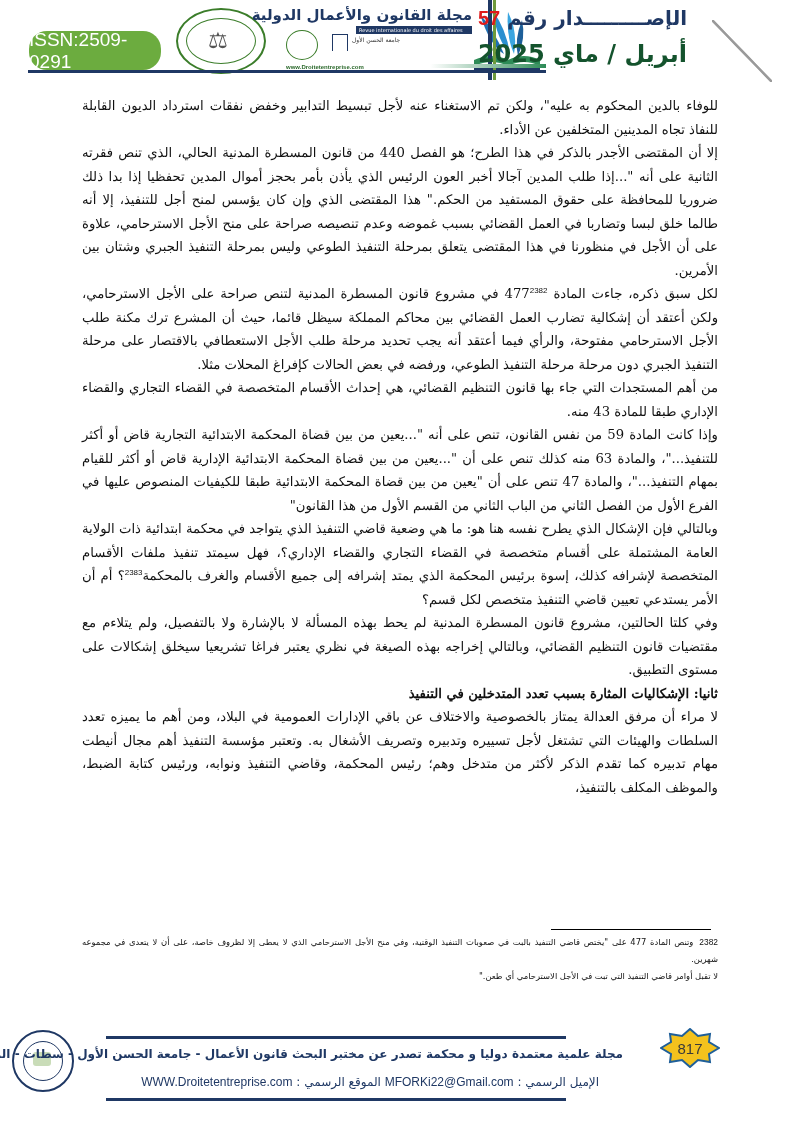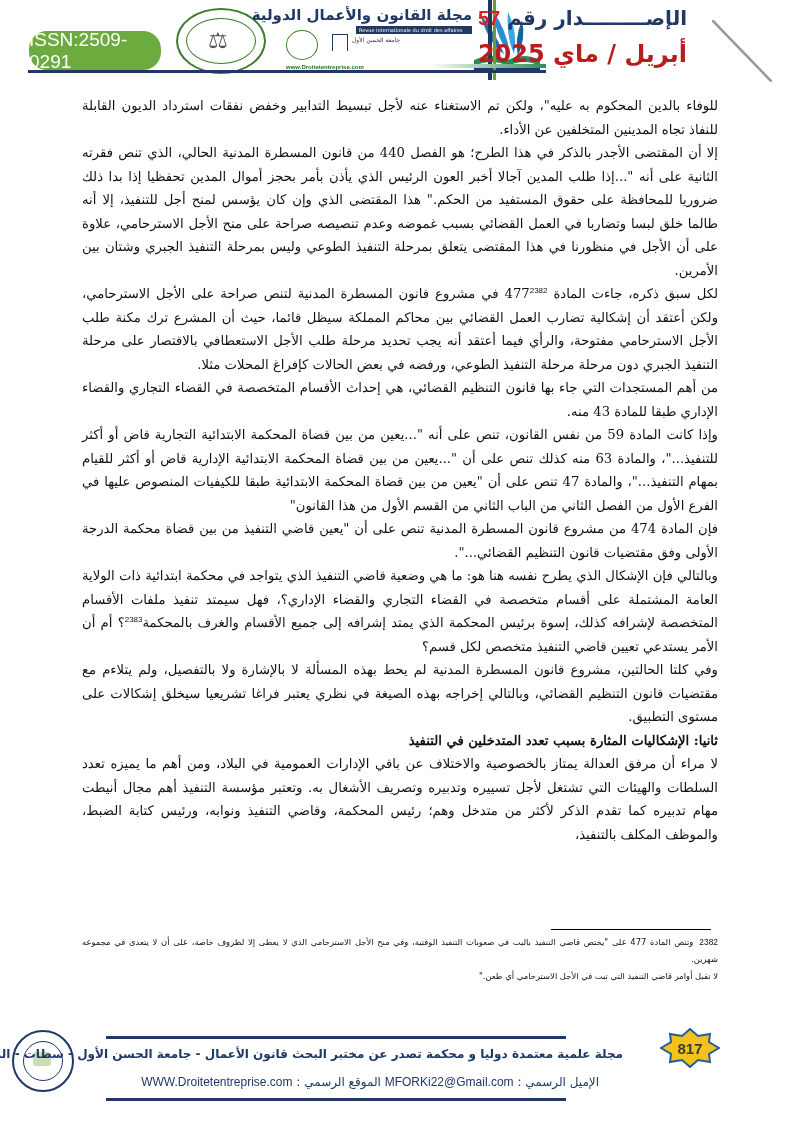--- a/index.html
+++ b/index.html
@@ -50,21 +50,21 @@
   }
   .v-bars { position: absolute; left: 488px; top: 0; width: 12px; height: 80px; }
   .v-bars .b1 { position: absolute; left: 0; top: 0; width: 4px; height: 80px; background: #1f3864; }
   .v-bars .b2 { position: absolute; left: 5px; top: 0; width: 3px; height: 80px; background: #6e9a3c; }
   .issue-label {
     position: absolute; right: 106px; top: 6px; font-size: 20px; font-weight: bold; color: #1f3864;
     white-space: nowrap; letter-spacing: 0.5px;
   }
   .issue-label .num { color: #e01b1b; font-family: "Liberation Sans", sans-serif; margin-left: 4px; margin-top: 26px; }
   .issue-date {
-    position: absolute; right: 106px; top: 40px; font-size: 24px; font-weight: bold; color: #b91c1c;
+    position: absolute; right: 106px; top: 40px; font-size: 24px; font-weight: bold; color: #14532d;
     white-space: nowrap;
   }
   .diag-line {
     position: absolute; right: 21px; top: 20px; width: 60px; height: 62px;
     background: linear-gradient(to top right, transparent 48%, #9a9a9a 49%, #9a9a9a 51%, transparent 52%);
   }
 
   
   .content {
     position: absolute; top: 94px; left: 82px; width: 636px;
@@ -103,21 +103,21 @@
   .footer-line2 {
     position: absolute; right: 194px; top: 1075px; font-size: 12px; font-weight: normal; color: #1f3864; white-space: nowrap;
   }
   .footer-line2 .ltr { direction: ltr; unicode-bidi: embed; font-family: "Liberation Sans", sans-serif; }
   .page-star {
     position: absolute; left: 660px; top: 1028px; width: 60px; height: 40px;
   }
   .page-num {
     position: absolute; left: 660px; top: 1028px; width: 60px; height: 40px;
     display: flex; align-items: center; justify-content: center;
-    font-family: "Liberation Sans", sans-serif; font-weight: bold; font-size: 15px; color: #3a3a3a;
+    font-family: "Liberation Sans", sans-serif; font-weight: normal; font-size: 15px; color: #3a3a3a;
   }
 </style>
 </head>
 <body>
 
 <div class="header">
   <div class="issn-badge">ISSN:2509-0291</div>
 
   <div class="lab-seal">
     <div class="ring"></div>
@@ -159,21 +159,20 @@
   <div class="issue-date">أبريل / ماي 2025</div>
   <div class="diag-line"></div>
 </div>
 
 <div class="content">
   <p>للوفاء بالدين المحكوم به عليه"، ولكن تم الاستغناء عنه لأجل تبسيط التدابير وخفض نفقات استرداد الديون القابلة للنفاذ تجاه المدينين المتخلفين عن الأداء.</p>
   <p>إلا أن المقتضى الأجدر بالذكر في هذا الطرح؛ هو الفصل 440 من قانون المسطرة المدنية الحالي، الذي تنص فقرته الثانية على أنه "...إذا طلب المدين آجالا أخبر العون الرئيس الذي يأذن بأمر بحجز أموال المدين تحفظيا إذا بدا ذلك ضروريا للمحافظة على حقوق المستفيد من الحكم." هذا المقتضى الذي وإن كان يؤسس لمنح أجل للتنفيذ، إلا أنه طالما خلق لبسا وتضاربا في العمل القضائي بسبب غموضه وعدم تنصيصه صراحة على منح الأجل الاسترحامي، علاوة على أن الأجل في منظورنا في هذا المقتضى يتعلق بمرحلة التنفيذ الطوعي وليس بمرحلة التنفيذ الجبري وشتان بين الأمرين.</p>
   <p><span>لكل سبق ذكره، جاءت المادة 477</span><sup>2382</sup><span> في مشروع قانون المسطرة المدنية لتنص صراحة على الأجل الاسترحامي، ولكن أعتقد أن إشكالية تضارب العمل القضائي بين محاكم المملكة سيظل قائما، حيث أن المشرع ترك مكنة طلب الأجل الاسترحامي مفتوحة، والرأي فيما أعتقد أنه يجب تحديد مرحلة طلب الأجل الاستعطافي بالاقتصار على مرحلة التنفيذ الجبري دون مرحلة مرحلة التنفيذ الطوعي، ورفضه في بعض الحالات كإفراغ المحلات مثلا.</span></p>
   <p>من أهم المستجدات التي جاء بها قانون التنظيم القضائي، هي إحداث الأقسام المتخصصة في القضاء التجاري والقضاء الإداري طبقا للمادة 43 منه.</p>
   <p>وإذا كانت المادة 59 من نفس القانون، تنص على أنه "...يعين من بين قضاة المحكمة الابتدائية التجارية قاض أو أكثر للتنفيذ..."، والمادة 63 منه كذلك تنص على أن "...يعين من بين قضاة المحكمة الابتدائية الإدارية قاض أو أكثر للقيام بمهام التنفيذ..."، والمادة 47 تنص على أن "يعين من بين قضاة المحكمة الابتدائية طبقا للكيفيات المنصوص عليها في الفرع الأول من الفصل الثاني من الباب الثاني من القسم الأول من هذا القانون"</p>
-  <p>فإن المادة 474 من مشروع قانون المسطرة المدنية تنص على أن "يعين قاضي التنفيذ من بين قضاة محكمة الدرجة الأولى وفق مقتضيات قانون التنظيم القضائي...".</p>
   <p><span>وبالتالي فإن الإشكال الذي يطرح نفسه هنا هو: ما هي وضعية قاضي التنفيذ الذي يتواجد في محكمة ابتدائية ذات الولاية العامة المشتملة على أقسام متخصصة في القضاء التجاري والقضاء الإداري؟، فهل سيمتد تنفيذ ملفات الأقسام المتخصصة لإشرافه كذلك، إسوة برئيس المحكمة الذي يمتد إشرافه إلى جميع الأقسام والغرف بالمحكمة</span><sup>2383</sup><span>؟ أم أن الأمر يستدعي تعيين قاضي التنفيذ متخصص لكل قسم؟</span></p>
   <p>وفي كلتا الحالتين، مشروع قانون المسطرة المدنية لم يحط بهذه المسألة لا بالإشارة ولا بالتفصيل، ولم يتلاءم مع مقتضيات قانون التنظيم القضائي، وبالتالي إخراجه بهذه الصيغة في نظري يعتبر فراغا تشريعيا سيخلق إشكالات على مستوى التطبيق.</p>
   <p class="heading">ثانيا: الإشكاليات المثارة بسبب تعدد المتدخلين في التنفيذ</p>
   <p>لا مراء أن مرفق العدالة يمتاز بالخصوصية والاختلاف عن باقي الإدارات العمومية في البلاد، ومن أهم ما يميزه تعدد السلطات والهيئات التي تشتغل لأجل تسييره وتدبيره وتصريف الأشغال به. وتعتبر مؤسسة التنفيذ أهم مجال أنيطت مهام تدبيره كما تقدم الذكر لأكثر من متدخل وهم؛ رئيس المحكمة، وقاضي التنفيذ ونوابه، ورئيس كتابة الضبط، والموظف المكلف بالتنفيذ،</p>
 </div>
 
 <div class="fn-rule"></div>
 <div class="footnotes">
   <p><span class="fn-num">2382</span><span>وتنص المادة 477 على "يختص قاضي التنفيذ بالبت في صعوبات التنفيذ الوقتية، وفي منح الأجل الاسترحامي الذي لا يعطى إلا لظروف خاصة، على أن لا يتعدى في مجموعه شهرين.</span></p>
   <p><span>لا تقبل أوامر قاضي التنفيذ التي تبت في الأجل الاسترحامي أي طعن."</span></p>

